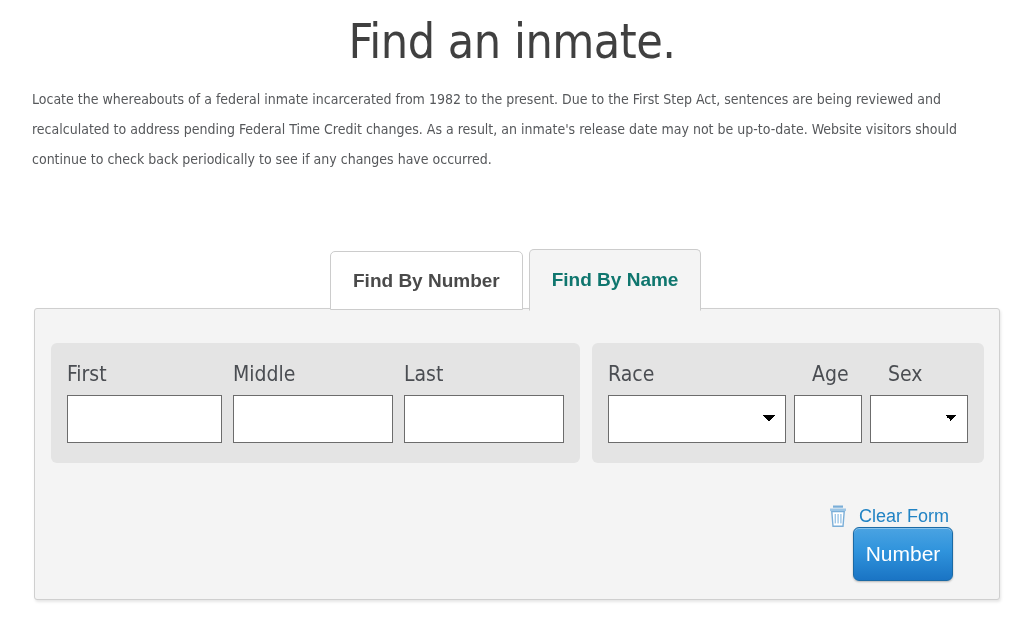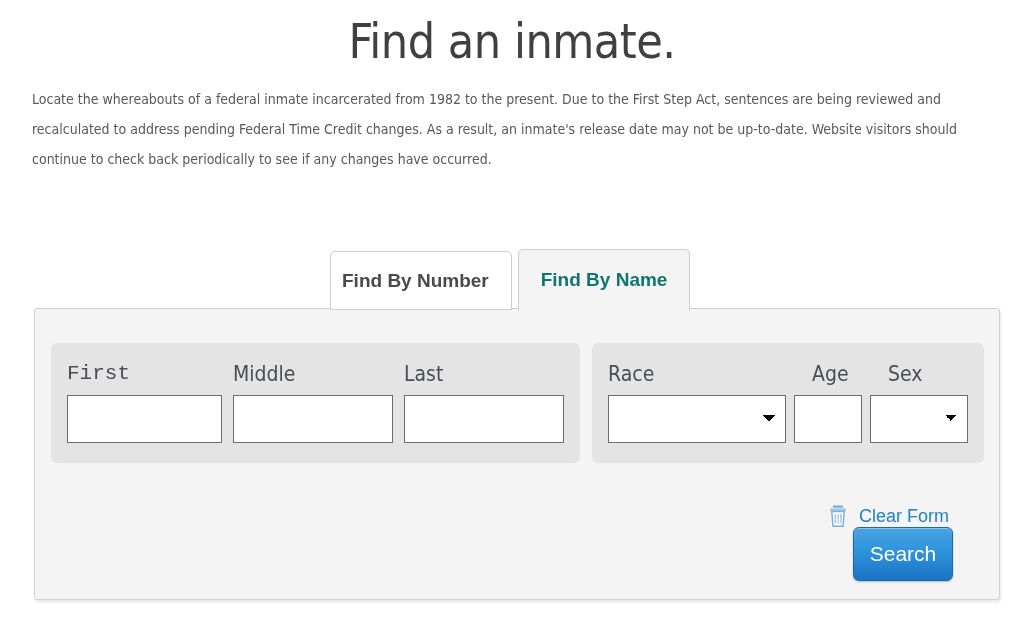--- a/index.html
+++ b/index.html
@@ -59,21 +59,20 @@
     border: 1px solid #cccccc;
     border-radius: 5px 5px 0 0;
     cursor: pointer;
     white-space: nowrap;
   }
   .tab.inactive {
     background: #ffffff;
     color: #4a4a4a;
     border-bottom: 1px solid #cccccc;
     margin-right: 6px;
-    padding-left: 11px;
   }
   .tab.active {
     background: #f4f4f4;
     color: #0f766e;
     border-bottom: 1px solid #f4f4f4;
     height: 62px;
     margin-bottom: -1px;
   }
 
   
@@ -144,21 +143,21 @@
       calc(100% - 16px) calc(50% - 1px),
       calc(100% - 10px) calc(50% - 1px);
     background-size: 6px 6px, 6px 6px;
     background-repeat: no-repeat;
   }
 
   
   .w-first  { width: 155px; margin-right: 11px; }
   .w-middle { width: 160px; margin-right: 11px; }
   .w-last   { width: 160px; }
-  .lbl-first  { width: 166px; font-family: Liberation Mono, monospace; }
+  .lbl-first  { width: 166px; }
   .lbl-middle { width: 171px; }
   .lbl-last   { width: 160px; }
 
   
   .w-race { width: 196px; margin-right: 8px; }
   .w-age  { width: 68px;  margin-right: 8px; }
   .w-sex  { width: 106px; }
   .lbl-race { width: 204px; }
   .lbl-age  { width: 76px; }
   .lbl-sex  { width: 106px; }
@@ -261,16 +260,16 @@
       <svg class="trash-icon" viewBox="0 0 18 22">
         <rect x="4" y="0.5" width="10" height="2.2" fill="#7aaed8"></rect>
         <rect x="1" y="3.5" width="16" height="2.6" fill="#9dc6e6"></rect>
         <path d="M2.8 6.6 h12.4 l-1.2 14.6 h-10 Z" fill="#ffffff" stroke="#7aaed8" stroke-width="1.4"></path>
         <rect x="5.6" y="9" width="1.4" height="9.4" fill="#9dc6e6"></rect>
         <rect x="8.4" y="9" width="1.4" height="9.4" fill="#9dc6e6"></rect>
         <rect x="11.2" y="9" width="1.4" height="9.4" fill="#9dc6e6"></rect>
       </svg>
       <span class="clear-form-label">Clear Form</span>
     </div>
-    <button class="search-button">Search</button>
+    <button class="search-button">Number</button>
   </div>
 
 </div>
 
 </body></html>

